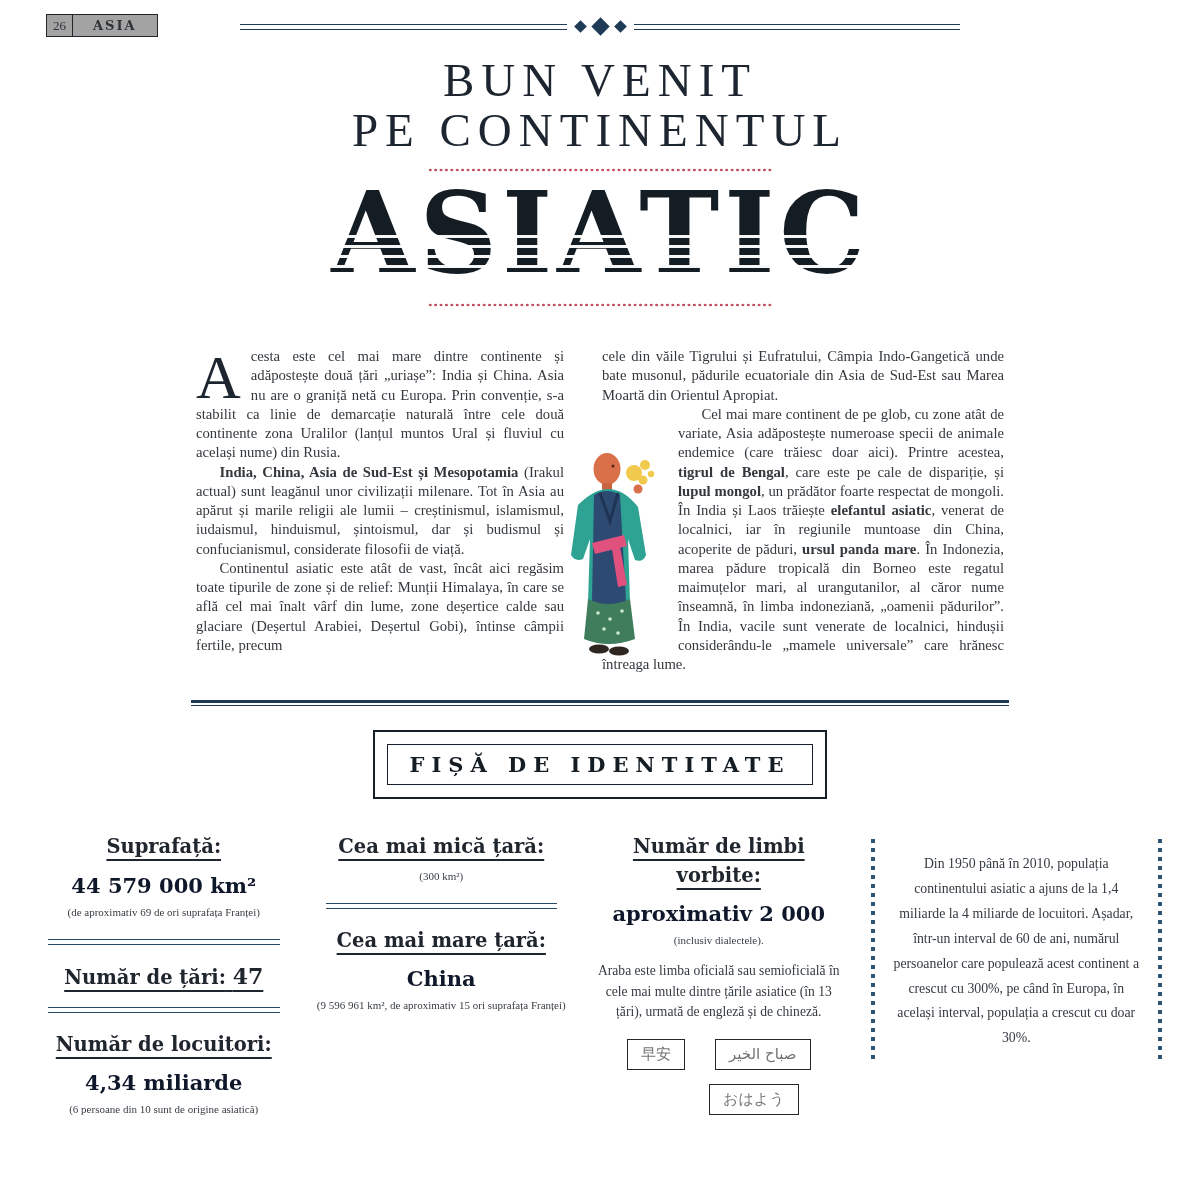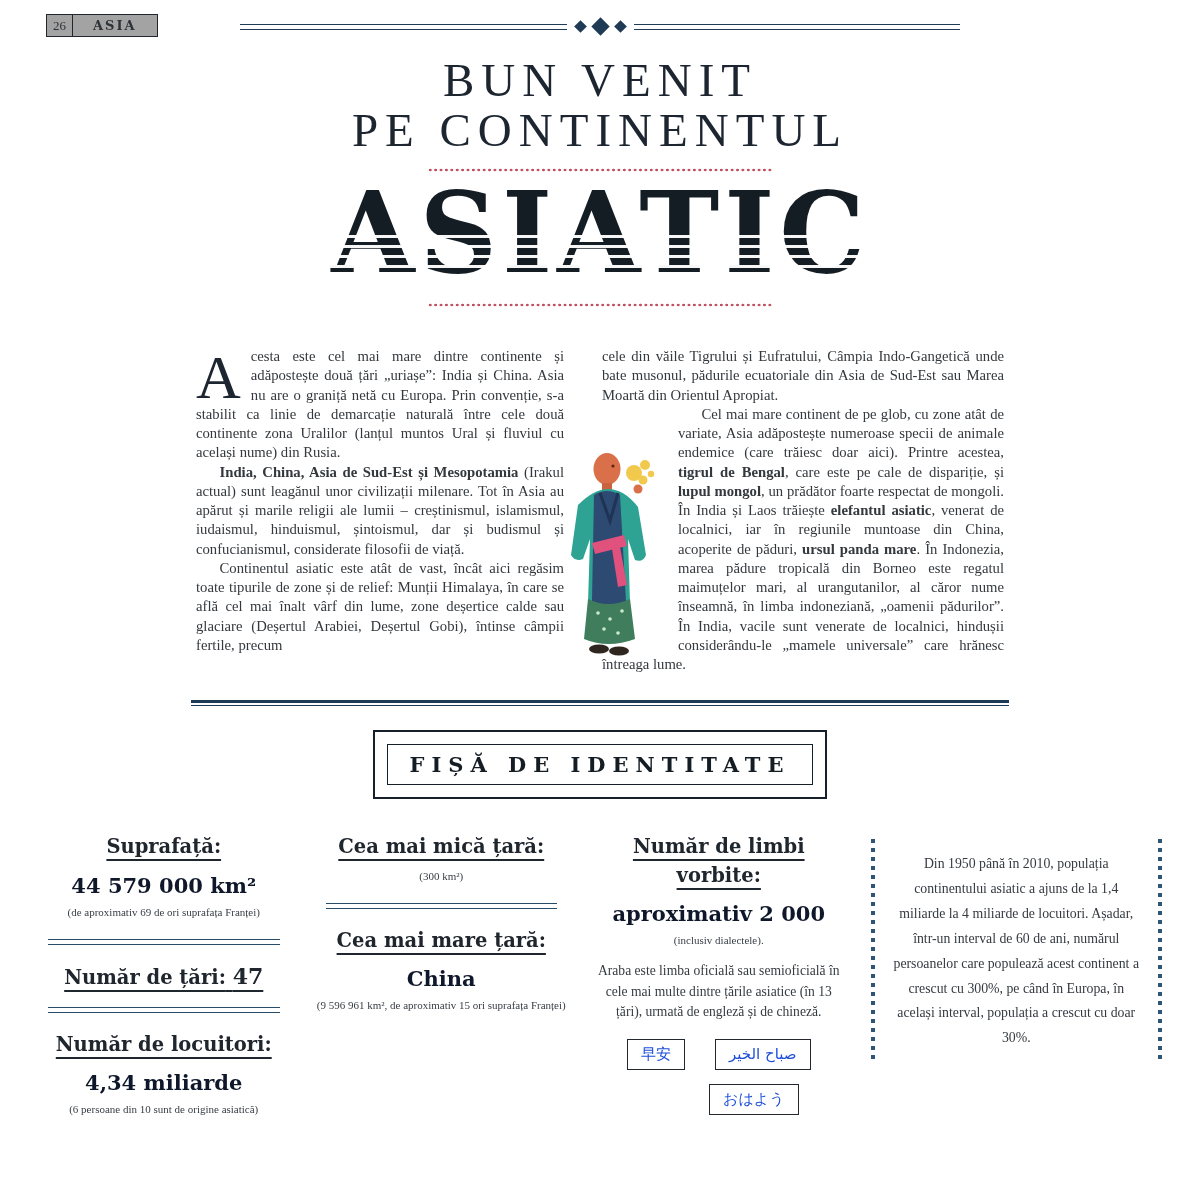--- a/index.html
+++ b/index.html
@@ -83,21 +83,21 @@
     font-family:"DejaVu Serif", serif; font-weight:700; font-size:19.5px; color:#20262e;
     text-decoration:underline; text-decoration-thickness:1.6px; text-underline-offset:6px;
   }
   .fact-inline .val { font-size:22px; }
   .lang-par { margin-top:12px; font-size:13.6px; line-height:1.52; color:#353b42; }
   .greetings { margin-top:16px; }
   .greet-row { display:flex; justify-content:center; gap:30px; }
   .greet-row.second { margin-top:14px; justify-content:flex-end; padding-right:46px; }
   .greet-chip {
     border:1.6px solid #23282e; padding:5px 13px; font-size:15px;
-    font-family:"DejaVu Sans", sans-serif; color:#1d4ed8; background:#fff;text-align:center;
+    font-family:"DejaVu Sans", sans-serif; color:#737373; background:#fff;text-align:center;
   }
 
   
   .anecdote { position:relative; padding:6px 20px 16px; }
   .anecdote::before, .anecdote::after {
     content:""; position:absolute; top:6px; bottom:6px; width:4px;
     background-image:repeating-linear-gradient(to bottom, #2f5576 0 4px, transparent 4px 9px);
   }
   .anecdote::before { left:0; } .anecdote::after { right:0; }
   .anecdote-title {

